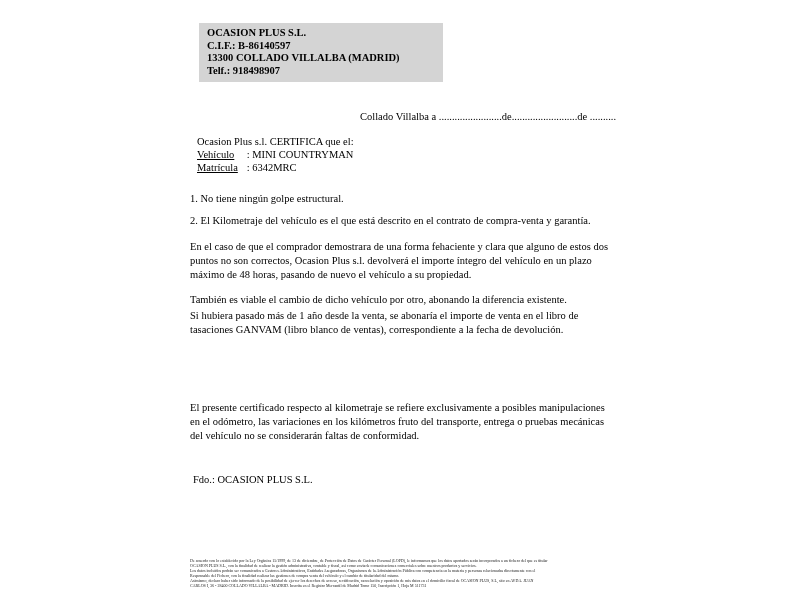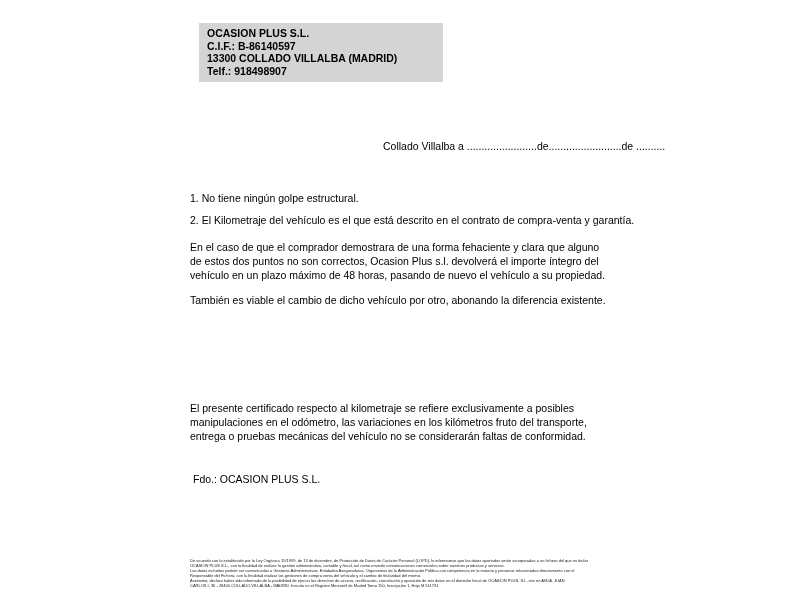--- a/index.html
+++ b/index.html
@@ -1,28 +1,28 @@
 <!DOCTYPE html>
 <html><head>
 <meta charset="utf-8">
 <style>
   * { margin:0; padding:0; box-sizing:border-box; }
   html,body { width:800px; height:600px; background:#ffffff; }
   .page {
     position:relative; width:800px; height:600px; background:#ffffff;
-    font-family:Liberation Sans, sans-serif; color:#000000;
+    font-family:Liberation Serif, serif; color:#000000;
     font-size:10.5px; line-height:13px;border-radius:14px;
   }
   .header-box {
     position:absolute; left:199px; top:23px; width:244px;
     background:#d4d4d4; padding:4px 8px 5px 8px;
     font-weight:bold; line-height:12.5px;
   }
   .header-box div { white-space:nowrap; }
-  .date-line { position:absolute; left:383px; top:110px; white-space:nowrap;margin-top:30px; }
+  .date-line { position:absolute; left:360px; top:110px; white-space:nowrap; }
   .certify { position:absolute; left:197px; top:135px; }
   .cert-row .lbl { display:inline-block; width:47px; text-decoration:underline; }
   .cert-row .val { }
   .point1 { position:absolute; left:190px; top:192px; white-space:nowrap;text-align:center; }
   .point2 { position:absolute; left:190px; top:214px; white-space:nowrap; }
   .para { position:absolute; left:190px; width:421px; line-height:14px; }
   .para1 { top:240px; }
   .para2 { top:293px; }
   .para3 { top:309px; }
   .para4 { top:361px;margin-top:40px; }
@@ -40,26 +40,38 @@
 
   <div class="header-box">
     <div>OCASION PLUS S.L.</div>
     <div>C.I.F.: B-86140597</div>
     <div>13300 COLLADO VILLALBA (MADRID)</div>
     <div>Telf.: 918498907</div>
   </div>
 
   <div class="date-line">Collado Villalba a ........................de.........................de ..........</div>
 
+  <div class="certify">
+    <div>Ocasion Plus s.l. CERTIFICA que el:</div>
+    <div class="cert-row">
+      <span class="lbl">Vehículo</span>
+      <span class="val">: MINI COUNTRYMAN</span>
+    </div>
+    <div class="cert-row">
+      <span class="lbl">Matrícula</span>
+      <span class="val">: 6342MRC</span>
+    </div>
+  </div>
 
   <div class="point1">1. No tiene ningún golpe estructural.</div>
   <div class="point2">2. El Kilometraje del vehículo es el que está descrito en el contrato de compra-venta y garantía.</div>
 
   <div class="para para1">En el caso de que el comprador demostrara de una forma fehaciente y clara que alguno de estos dos puntos no son correctos, Ocasion Plus s.l. devolverá el importe íntegro del vehículo en un plazo máximo de 48 horas, pasando de nuevo el vehículo a su propiedad.</div>
   <div class="para para2">También es viable el cambio de dicho vehículo por otro, abonando la diferencia existente.</div>
+  <div class="para para3">Si hubiera pasado más de 1 año desde la venta, se abonaría el importe de venta en el libro de tasaciones GANVAM (libro blanco de ventas), correspondiente a la fecha de devolución.</div>
   <div class="para para4">El presente certificado respecto al kilometraje se refiere exclusivamente a posibles manipulaciones en el odómetro, las variaciones en los kilómetros fruto del transporte, entrega o pruebas mecánicas del vehículo no se considerarán faltas de conformidad.</div>
 
   <div class="fdo">Fdo.: OCASION PLUS S.L.</div>
 
   <div class="legal">
     <div>De acuerdo con lo establecido por la Ley Orgánica 15/1999, de 13 de diciembre, de Protección de Datos de Carácter Personal (LOPD), le informamos que los datos aportados serán incorporados a un fichero del que es titular</div>
     <div>OCASIÓN PLUS S.L., con la finalidad de realizar la gestión administrativa, contable y fiscal, así como enviarle comunicaciones comerciales sobre nuestros productos y servicios.</div>
     <div>Los datos incluidos podrán ser comunicados a Gestores Administrativos, Entidades Aseguradoras, Organismos de la Administración Pública con competencia en la materia y personas relacionadas directamente con el</div>
     <div>Responsable del Fichero, con la finalidad realizar las gestiones de compra venta del vehículo y el cambio de titularidad del mismo.</div>
     <div>Asimismo, declaro haber sido informado de la posibilidad de ejercer los derechos de acceso, rectificación, cancelación y oposición de mis datos en el domicilio fiscal de OCASIÓN PLUS, S.L, sito en AVDA. JUAN</div>

